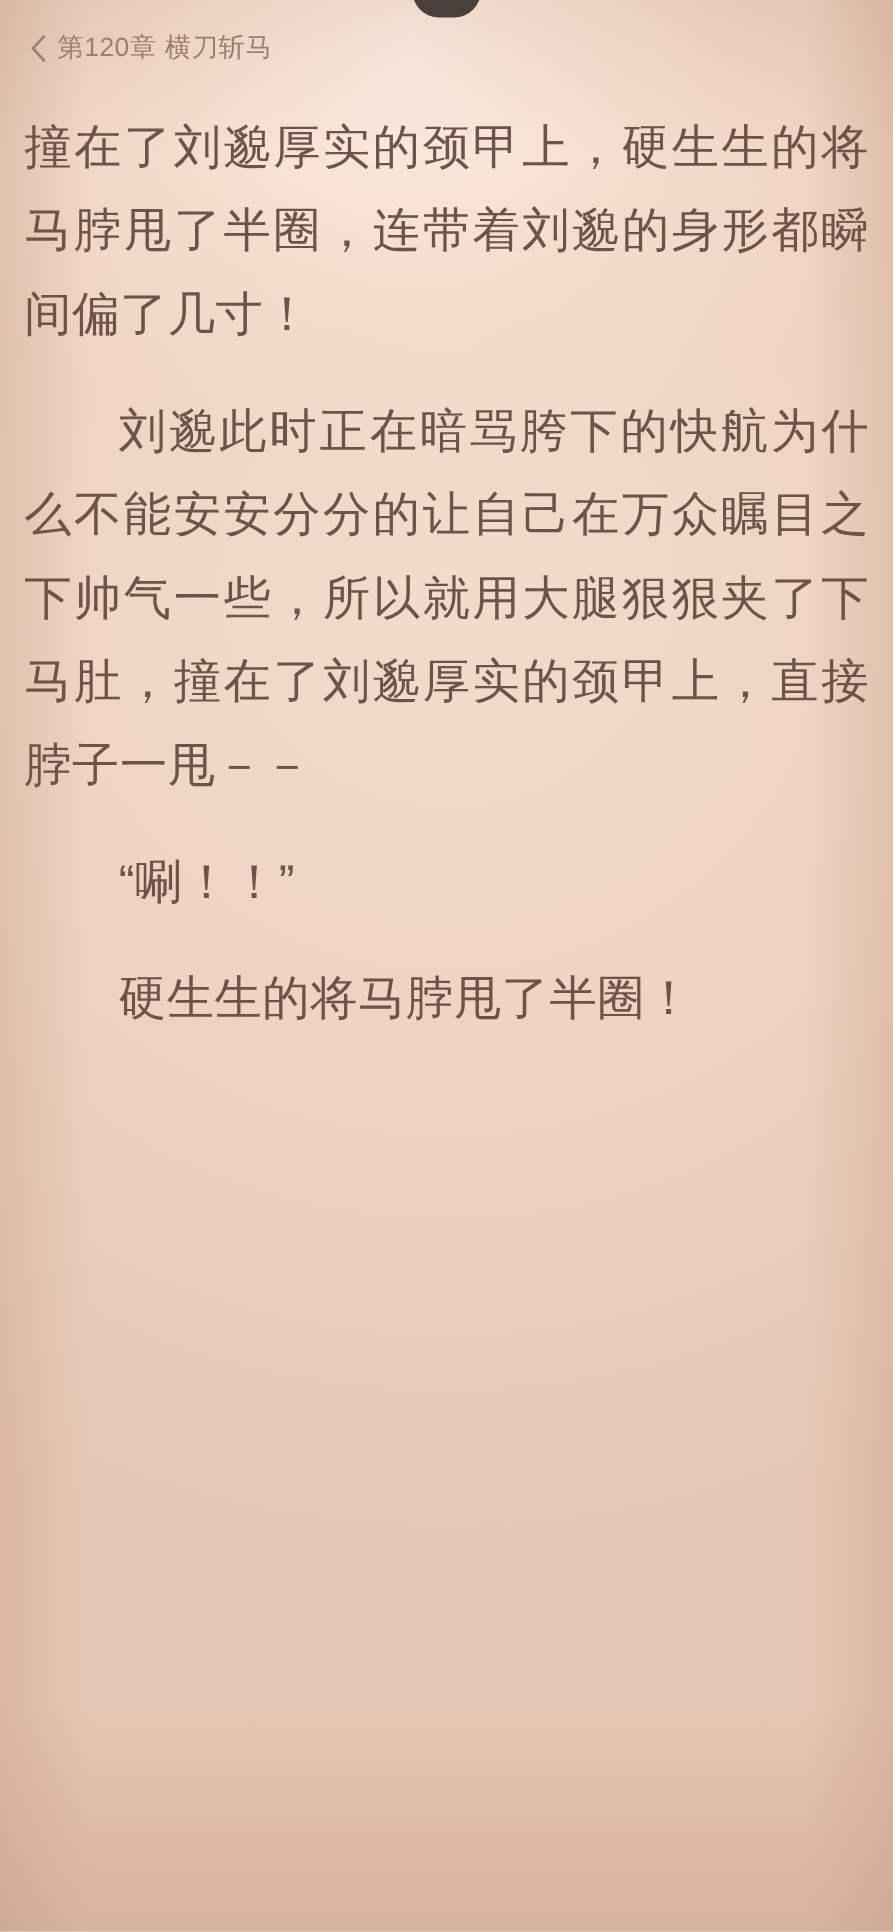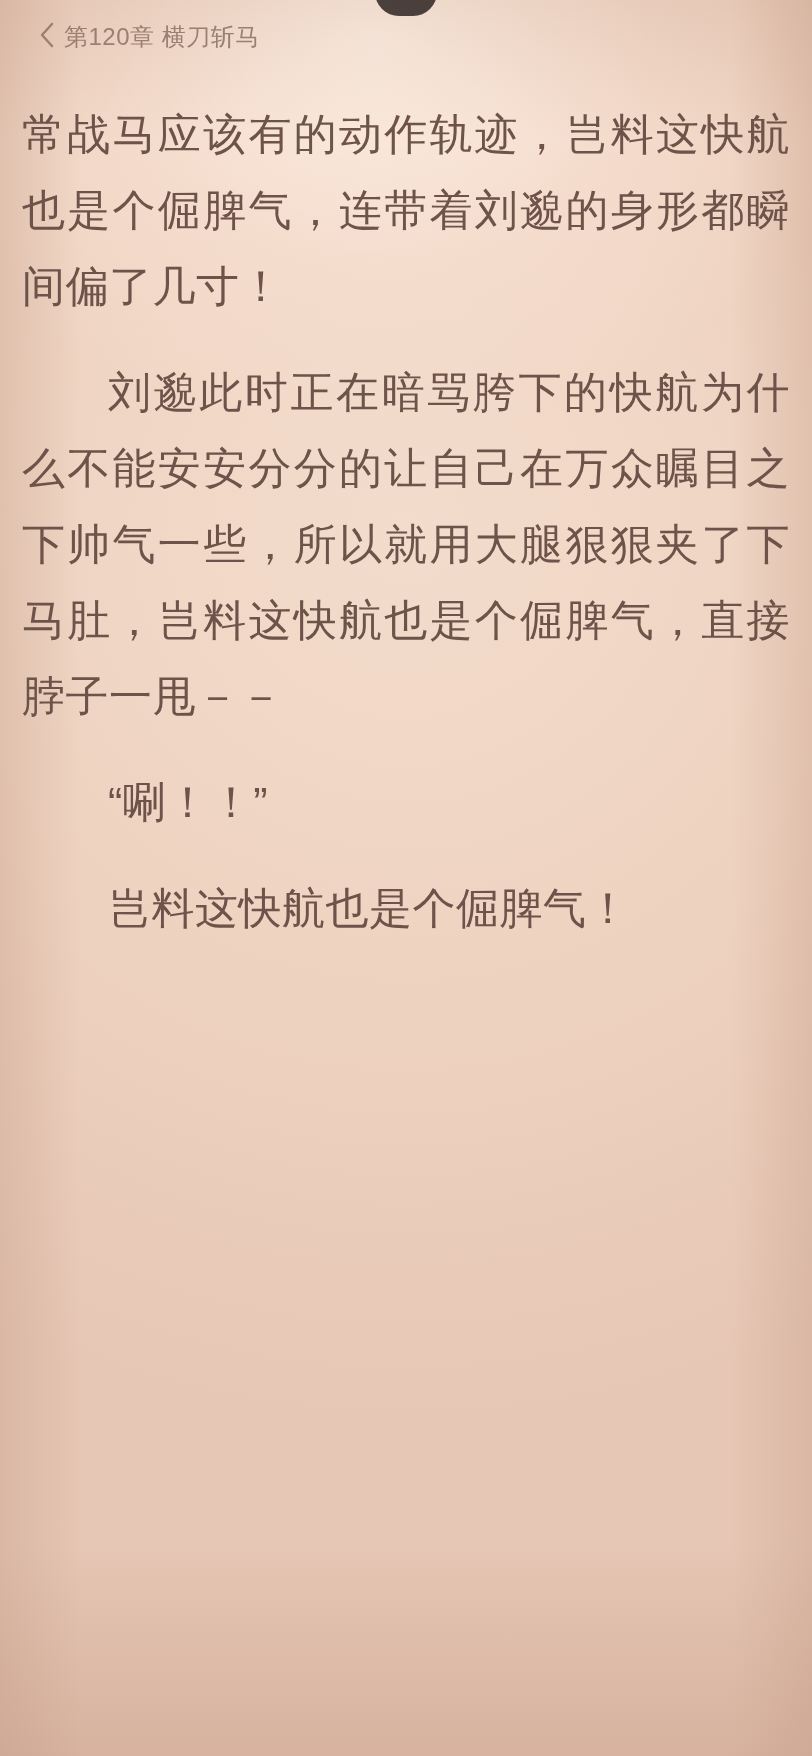--- a/index.html
+++ b/index.html
@@ -49,25 +49,25 @@
     border-radius: 0 0 24px 24px;
     background: #3d3230;
     opacity: 0.92;
     z-index: 5;
   }
 
   
   .header-bar {
     position: absolute;
     top: 22px;
-    left: 12px;
+    left: 0;
     right: 0;
     height: 44px;
     display: flex;
-    align-items: flex-start;
+    align-items: center;
     padding-left: 24px;
     z-index: 4;
   }
   .back-chevron {
     width: 22px;
     height: 26px;
     display: flex;
     align-items: center;
     justify-content: center;
     margin-right: 6px;
@@ -148,19 +148,19 @@
   <div class="header-bar">
     <span class="back-chevron">
       <svg width="18" height="26" viewBox="0 0 18 26" fill="none" aria-hidden="true">
         <path d="M14 2 L4 13 L14 24" stroke="#9a7f72" stroke-width="2.4" stroke-linecap="round" stroke-linejoin="round"></path>
       </svg>
     </span>
     <span class="chapter-title">第120章 横刀斩马</span>
   </div>
 
   <div class="content">
-    <p class="para">常战马应该有的动作轨迹，岂料这快航也是个倔脾气，连带着刘邈的身形都瞬间偏了几寸！</p>
-    <p class="para indent">刘邈此时正在暗骂胯下的快航为什么不能安安分分的让自己在万众瞩目之下帅气一些，所以就用大腿狠狠夹了下马肚，岂料这快航也是个倔脾气，直接脖子一甩－－</p>
+    <p class="para">撞在了刘邈厚实的颈甲上，硬生生的将马脖甩了半圈，连带着刘邈的身形都瞬间偏了几寸！</p>
+    <p class="para indent">刘邈此时正在暗骂胯下的快航为什么不能安安分分的让自己在万众瞩目之下帅气一些，所以就用大腿狠狠夹了下马肚，撞在了刘邈厚实的颈甲上，直接脖子一甩－－</p>
     <p class="para indent">“唰！！”</p>
-    <p class="para indent">岂料这快航也是个倔脾气！</p>
+    <p class="para indent">硬生生的将马脖甩了半圈！</p>
   </div>
 
 </div>
 
 </body></html>

